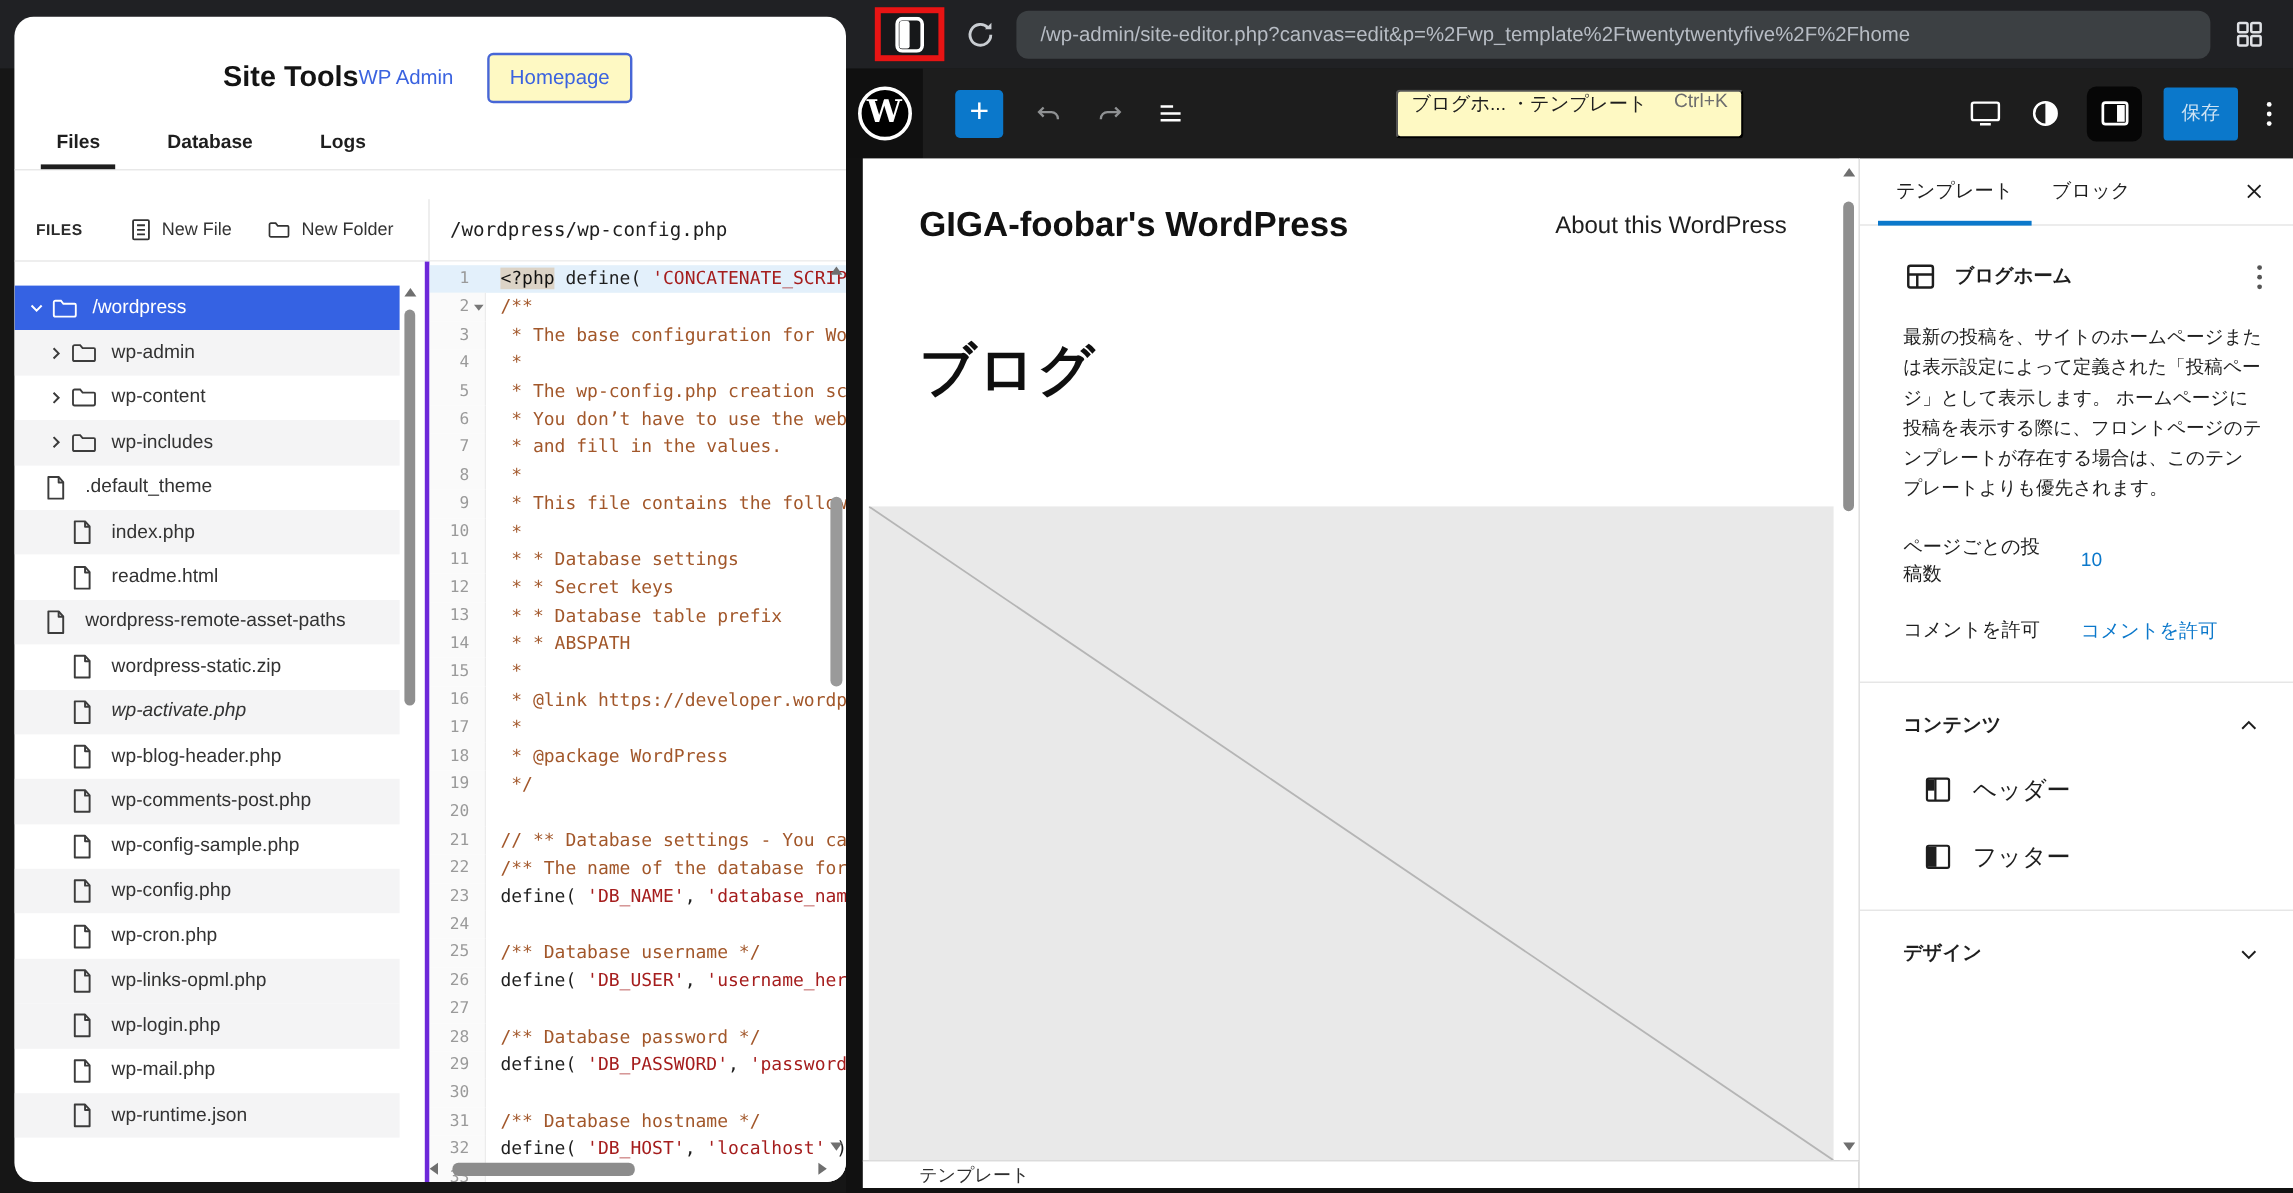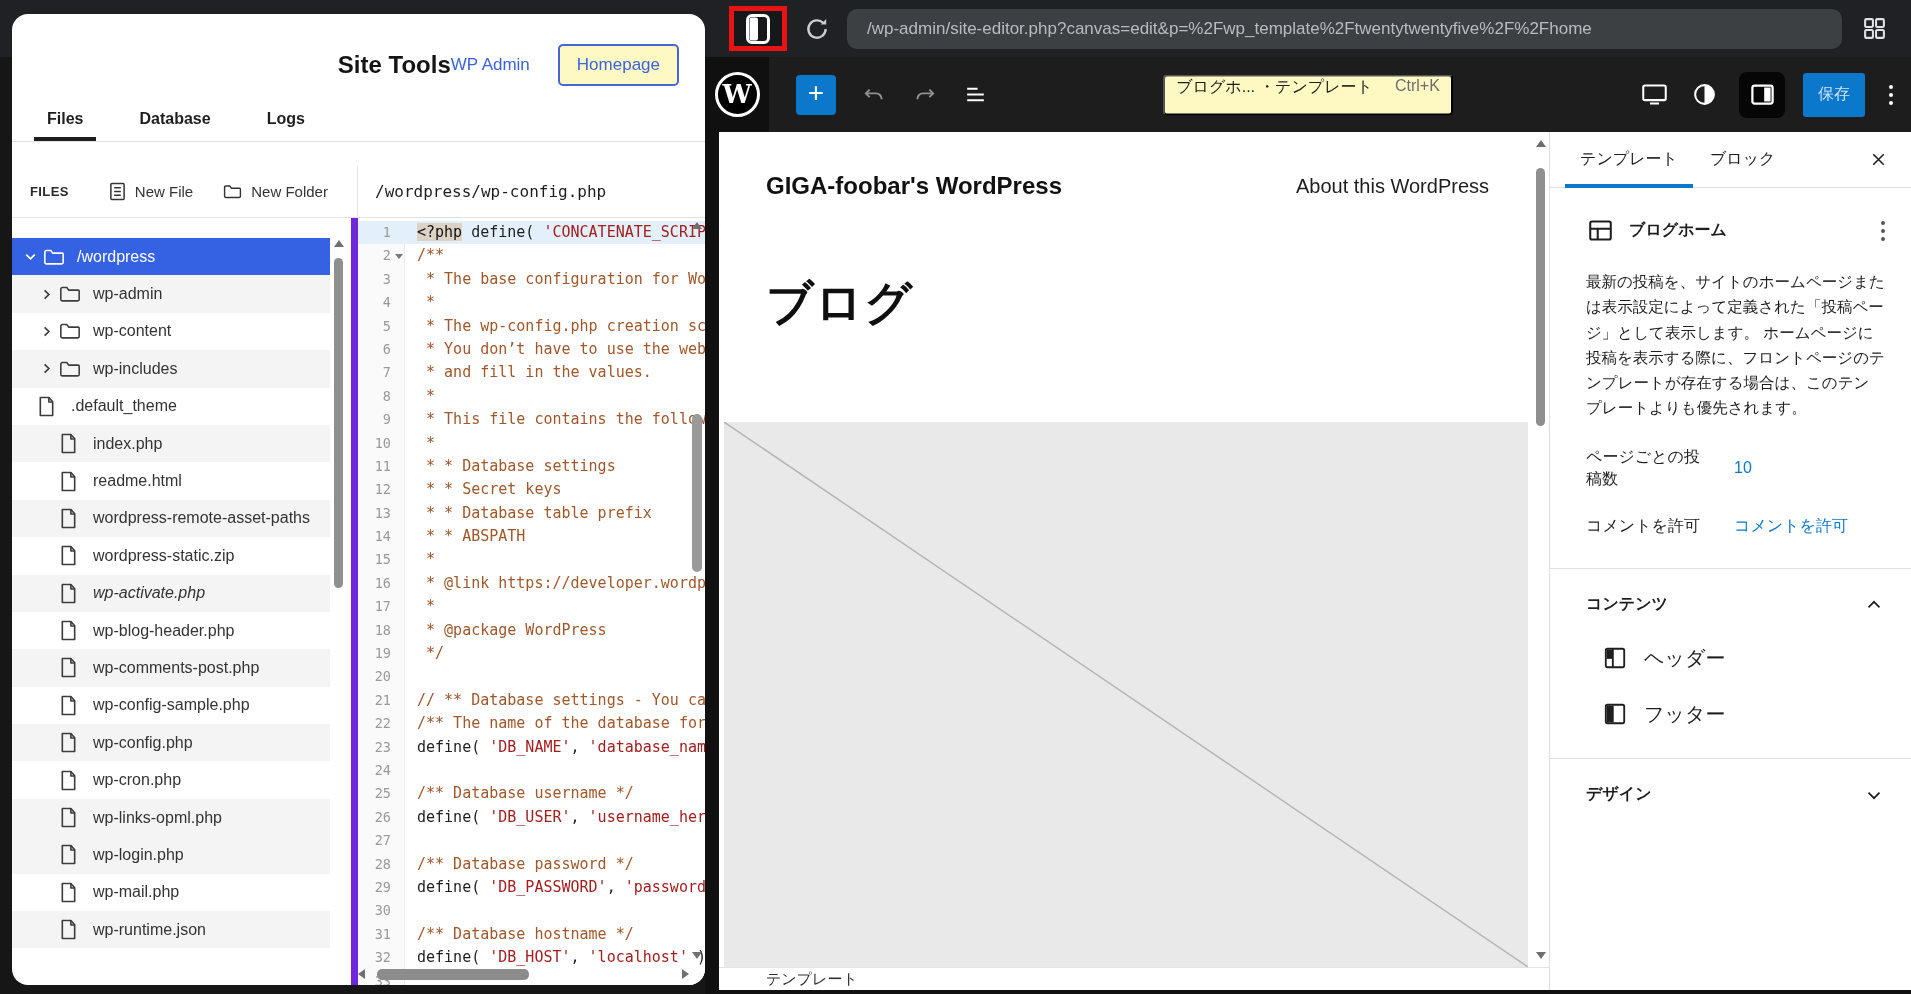--- a/index.html
+++ b/index.html
@@ -11,39 +11,39 @@
   .chrome-bar{position:absolute;left:0;right:0;top:0;height:57px;background:#202124;display:flex;align-items:center;z-index:1}
   .chrome-spacer{width:705px;flex:none}
   .highlight-box{width:58px;height:45px;margin-left:24px;border:5px solid #e81414;background:#17181a;display:flex;align-items:center;justify-content:center;flex:none}
   .reload-btn{margin-left:17px;flex:none;background:none;border:none;cursor:pointer}
   .url-bar{margin-left:17px;flex:1;height:40px;background:#3c4043;border-radius:10px;display:flex;align-items:center;padding:0 20px;font-size:17px;color:#b7bcc4;white-space:nowrap;overflow:hidden}
   .grid-btn{margin:0 24px 0 20px;flex:none;background:none;border:none;cursor:pointer}
 
   
   .left-card{position:absolute;left:12px;top:14px;width:693px;height:971px;background:#fff;border-radius:16px;overflow:hidden;z-index:3}
   .st-hdrblock{height:152px}
-  .st-header{display:flex;align-items:center;justify-content:flex-end;padding:30px 26px 0 22px}
+  .st-header{display:flex;align-items:center;justify-content:center;padding:30px 26px 0 22px}
   .st-title{font-size:24px;font-weight:bold;color:#141414}
   .st-actions{display:flex;align-items:center;gap:28px}
   .wp-admin-link{color:#3b63e0;font-size:17px;text-decoration:none;background:none;border:none;cursor:pointer}
   .homepage-btn{color:#3b63e0;font-size:17px;border:2px solid #4766d6;border-radius:5px;padding:9px 17px;background:#fef9c3;cursor:pointer}
   .st-tabs{display:flex;align-items:flex-end;padding:24px 0 0 22px;border-bottom:1px solid #e3e3e3;height:56px}
   .st-tab{font-size:16px;font-weight:600;color:#1e1e1e;padding:0 13px 13px;margin-right:30px;background:none;border:none;cursor:pointer}
   .st-tab.active{border-bottom:4px solid #1e1e1e;padding-bottom:9px}
   .st-toolrow{display:flex;height:52px;border-bottom:1px solid #e3e3e3}
   .tree-toolbar{width:346px;flex:none;display:flex;align-items:center;padding-left:18px;border-right:1px solid #e3e3e3}
   .files-label{font-size:13px;font-weight:bold;color:#2b2b2b;letter-spacing:.4px}
   .tool-btn{display:flex;align-items:center;gap:9px;font-size:15px;color:#333;background:none;border:none;cursor:pointer}
   .tool-btn.nf{margin-left:40px}
   .tool-btn.nfo{margin-left:30px}
   .path-bar{flex:1;display:flex;align-items:center;padding-left:17px;font-family:"DejaVu Sans Mono","Liberation Mono",monospace;font-size:16px;color:#1e1e1e}
   .st-body{display:flex;height:767px}
 
   
-  .tree{width:346px;flex:none;position:relative;padding-top:20px;border-right:7px solid #6d28d9;overflow:hidden}
+  .tree{width:346px;flex:none;position:relative;padding-top:20px;border-right:4px solid #6d28d9;overflow:hidden}
   .tree-row{height:37.4px;display:flex;align-items:center;margin-right:21px;font-size:16px;color:#333;cursor:pointer}
   .tree-row.alt{background:#f4f4f5}
   .tree-row.sel{background:#3562e3;color:#fff}
   .tr-chev{width:24px;flex:none;display:flex;justify-content:center}
   .tr-ico{width:30px;flex:none;display:flex;padding-left:1px}
   .tr-label{padding-left:5px;white-space:nowrap}
   .tree-scroll{position:absolute;right:7px;top:22px;bottom:8px;width:10px}
   .tree-thumb{position:absolute;top:18px;left:0;width:9px;height:330px;background:#8f8f8f;border-radius:5px}
 
   
@@ -87,21 +87,21 @@
   .sidebar-toggle{width:46px;height:46px;border-radius:8px;background:#060606;display:flex;align-items:center;justify-content:center;margin-left:22px;border:none;cursor:pointer}
   .save-btn{height:44px;padding:0 15px;background:#0b78cb;color:#cfe3f3;font-size:16px;border-radius:3px;border:none;margin-left:18px;cursor:pointer}
   .kebab{display:flex;flex-direction:column;gap:4px;align-items:center}
   .kebab i{width:4px;height:4px;border-radius:50%;background:#fff}
   .kebab.dark i{background:#555}
 
   
   .main{position:absolute;left:705px;right:0;top:132px;bottom:0;background:#111}
   .canvas{position:absolute;left:14px;top:0;width:830px;bottom:27px;background:#fff;overflow:hidden}
   .canvas-header{display:flex;justify-content:space-between;align-items:center;padding:40px 60px 0 47px}
-  .site-title{font-size:24px;font-weight:bold;color:#111}
+  .site-title{font-size:29px;font-weight:bold;color:#111}
   .nav-link{font-size:20px;color:#1e1e1e;background:none;border:none;cursor:pointer}
   .canvas-heading{padding:72px 0 0 47px;font-size:47px;font-weight:600;color:#0f0f0f;letter-spacing:1px}
   .placeholder{position:absolute;left:5px;right:21px;top:290px;bottom:0;background:#e9e9e9}
   .canvas-scroll{position:absolute;right:0;top:0;bottom:0;width:16px;background:#fff}
   .cs-up{position:absolute;top:8px;left:3px}
   .cs-down{position:absolute;bottom:8px;left:3px}
   .cs-thumb{position:absolute;top:36px;left:3px;width:9px;height:258px;background:#8f8f8f;border-radius:5px}
   .canvas-footer{position:absolute;left:14px;width:830px;bottom:4px;height:23px;background:#fff;border-top:1px solid #e3e3e3;display:flex;align-items:center;padding-left:47px;font-size:15px;color:#2f2f2f}
 
   
@@ -277,21 +277,21 @@
           <div class="tree-row" style="padding-left: 22px;">
             <span class="tr-chev"></span>
             <span class="tr-ico">
               <svg width="19" height="21" viewBox="0 0 20 22" fill="none" stroke="#3c3c3c" stroke-width="1.7" stroke-linejoin="round">
                 <path d="M3.5 1.5h9l4 4.5v14.5h-13z"></path>
                 <path d="M12.5 1.5v4.8h4"></path>
               </svg>
             </span>
             <span class="tr-label">readme.html</span>
           </div>
-          <div class="tree-row alt" style="padding-left: 22px;">
+          <div class="tree-row alt" style="">
             <span class="tr-chev"></span>
             <span class="tr-ico">
               <svg width="19" height="21" viewBox="0 0 20 22" fill="none" stroke="#3c3c3c" stroke-width="1.7" stroke-linejoin="round">
                 <path d="M3.5 1.5h9l4 4.5v14.5h-13z"></path>
                 <path d="M12.5 1.5v4.8h4"></path>
               </svg>
             </span>
             <span class="tr-label">wordpress-remote-asset-paths</span>
           </div>
           <div class="tree-row" style="padding-left: 22px;">

